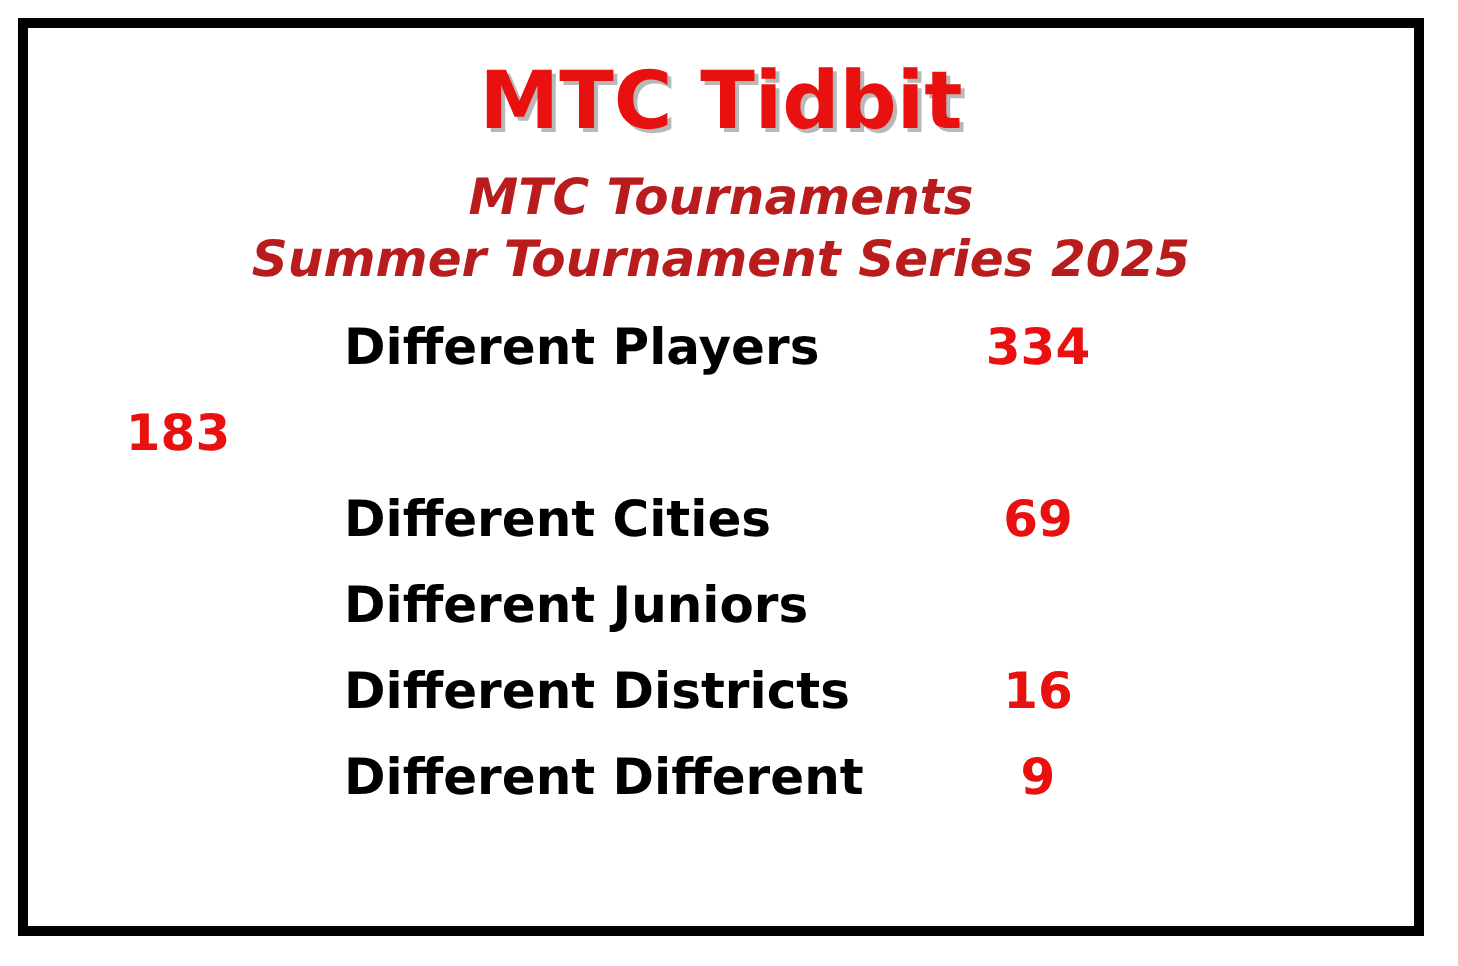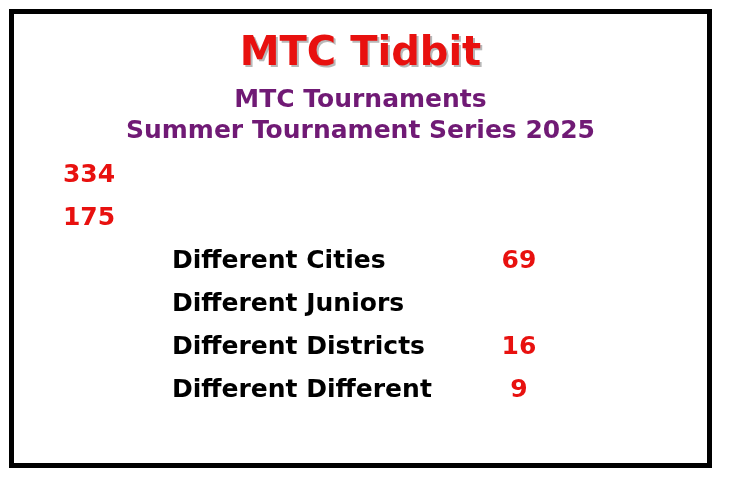--- a/index.html
+++ b/index.html
@@ -35,24 +35,25 @@
     color: #e8110f;
     letter-spacing: 0px;
     margin-top: 14px;
     text-shadow: 2px 2px 0 #b8b8b8;
     font-family: "DejaVu Sans", sans-serif;
   }
   .subtitle {
     text-align: center;
     font-size: 25px;
     font-weight: bold;
-    color: #701a75;
+    color: #b91c1c;
     line-height: 1.22;
     margin-top: 10px;
     font-family: "DejaVu Sans", sans-serif;
+    font-style: italic;
   }
   .stats {
     margin-top: 14px;
     padding: 0 0 0 0;
   }
   .row {
     display: flex;
     align-items: baseline;
     height: 43px;
   }
@@ -85,25 +86,26 @@
     <div class="title">MTC Tidbit</div>
 
     <div class="subtitle">
       <div>MTC Tournaments</div>
       <div>Summer Tournament Series 2025</div>
     </div>
 
     <div class="stats">
 
       <div class="row">
+        <div class="label">Different Players</div>
         <div class="value">334</div>
       </div>
 
       <div class="row">
-        <div class="value">175</div>
+        <div class="value">183</div>
       </div>
 
 
       <div class="row">
         <div class="label">Different Cities</div>
         <div class="value">69</div>
       </div>
 
       <div class="row">
         <div class="label">Different Juniors</div>

